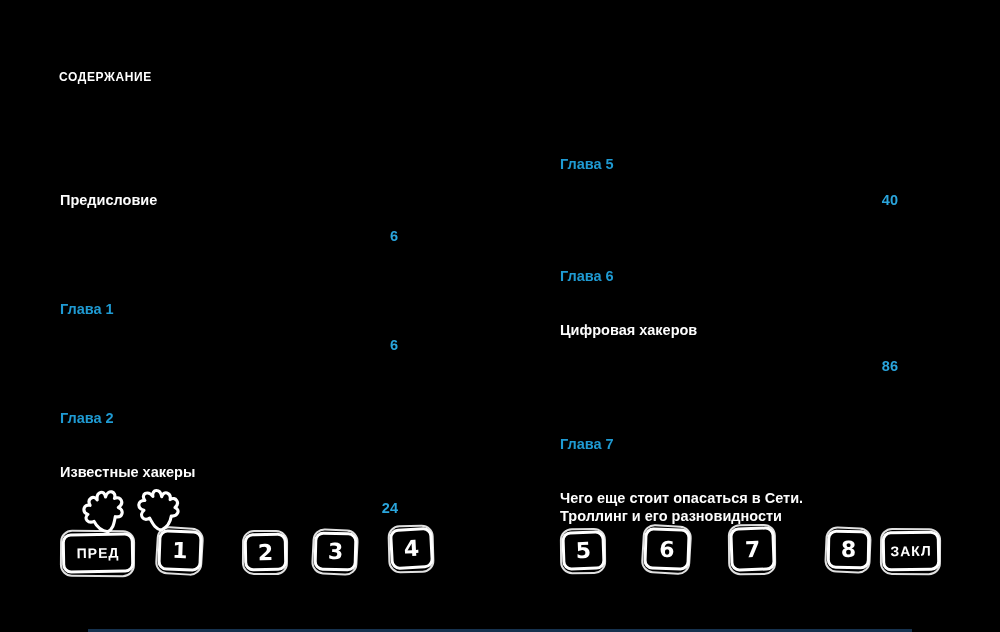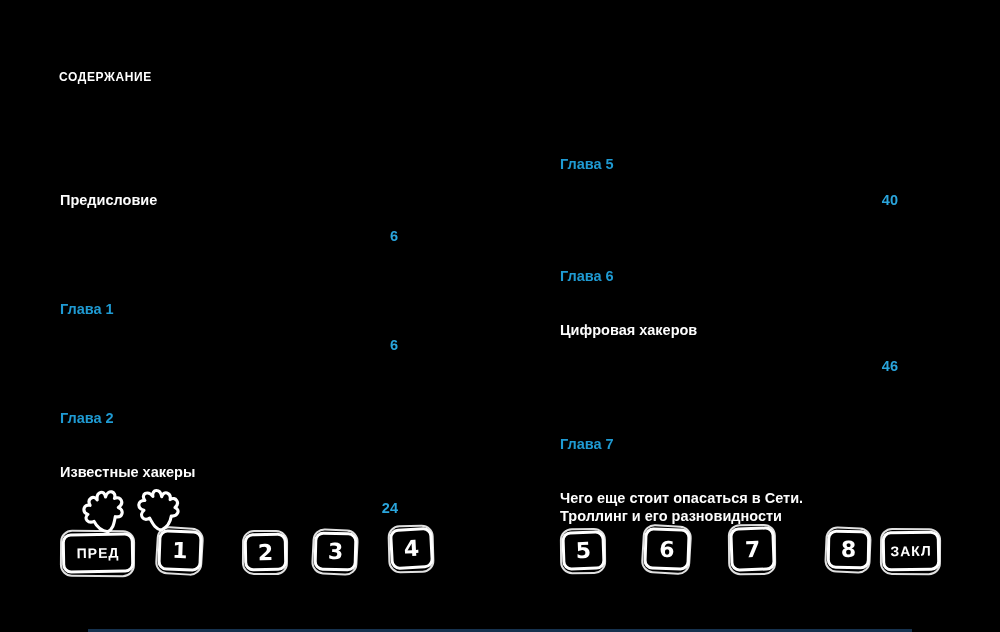--- a/index.html
+++ b/index.html
@@ -105,21 +105,21 @@
     <div class="entry-text">
       <div class="chapter">Глава 5</div>
     </div>
     <div class="pagenum">40</div>
   </div>
   <div class="entry">
     <div class="entry-text">
       <div class="chapter">Глава 6</div>
       <div class="title">Цифровая хакеров</div>
     </div>
-    <div class="pagenum">46</div>
+    <div class="pagenum">86</div>
   </div>
   <div class="entry">
     <div class="entry-text">
       <div class="chapter">Глава 7</div>
       <div class="title">Чего еще стоит опасаться в Сети.
 Троллинг и его разновидности</div>
     </div>
     <div class="pagenum">70</div>
   </div>
   <div class="entry">

